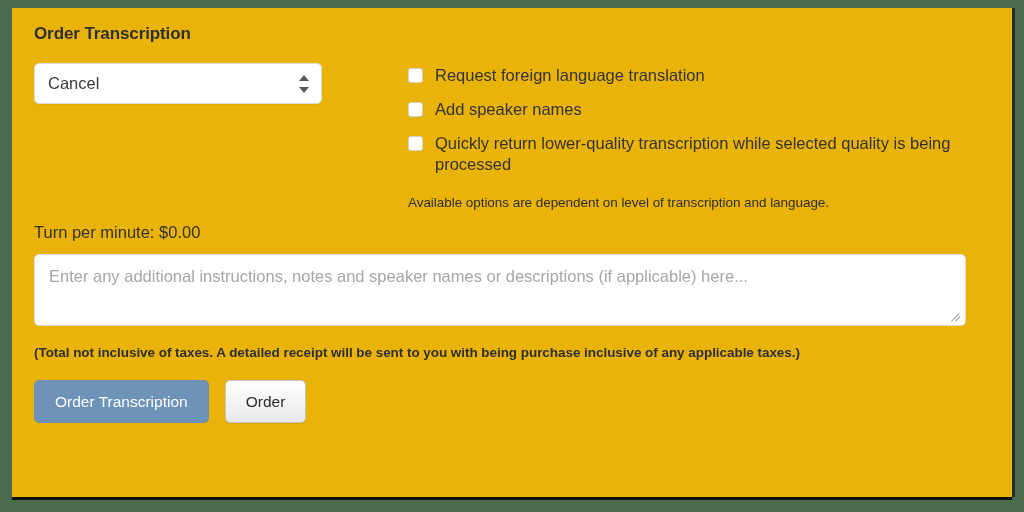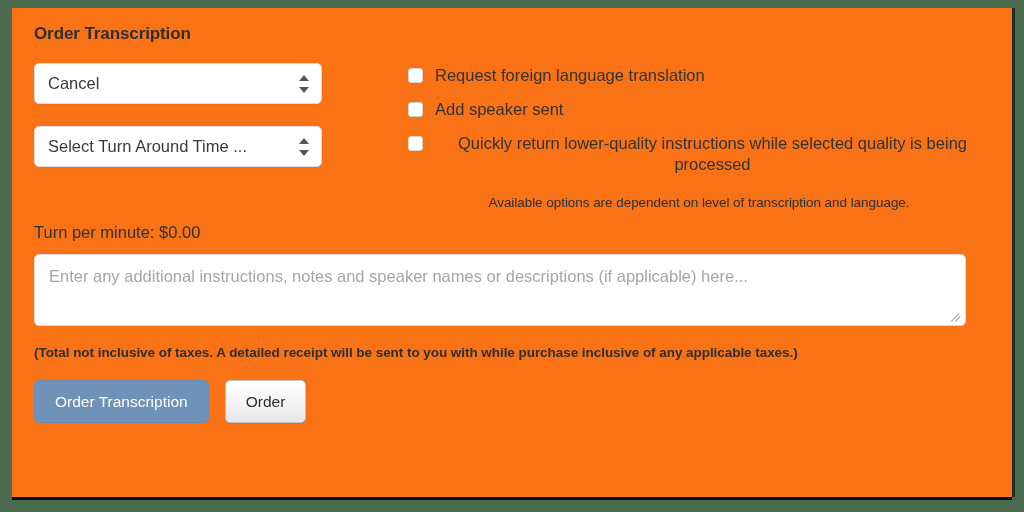--- a/index.html
+++ b/index.html
@@ -13,21 +13,21 @@
     background: #4a6b4d;
     font-family: "Liberation Sans", sans-serif;
     overflow: hidden;
   }
   .panel {
     position: absolute;
     left: 12px;
     top: 8px;
     width: 1000px;
     height: 489px;
-    background: #f97316;
+    background: #eab308;
     box-shadow: 0 3px 0 0 rgba(0,0,0,0.85), 3px 0 0 0 rgba(0,0,0,0.55);
     box-sizing: border-box;
     overflow: hidden;
   }
   .panel-inner {
     padding: 16px 22px 0 22px;
   }
   .page-title {
     font-size: 17px;
     font-weight: bold;
@@ -40,21 +40,20 @@
     align-items: flex-start;
   }
   .col-left {
     width: 310px;
     flex: 0 0 310px;
   }
   .col-right {
     flex: 1 1 auto;
     padding-left: 64px;
     padding-top: 2px;
-    text-align: center;
   }
   
   .select-wrap {
     position: relative;
     width: 288px;
     height: 41px;
     margin-bottom: 22px;
     background: #ffffff;
     border: 1px solid #dcdcdc;
     border-radius: 5px;
@@ -229,64 +228,57 @@
 
         <div class="select-wrap">
           <div class="select-text">Cancel</div>
           <div class="select-arrows">
             <span class="up"></span>
               <span class="down"></span>
           </div>
         </div>
 
 
-        <div class="select-wrap">
-          <div class="select-text">Select Turn Around Time ...</div>
-          <div class="select-arrows">
-            <span class="up"></span>
-              <span class="down"></span>
-          </div>
-        </div>
 
       </div>
 
       <div class="col-right">
 
         <div class="check-row">
           <div class="checkbox"></div>
           <div class="check-label">Request foreign language translation</div>
         </div>
 
         <div class="check-row">
           <div class="checkbox"></div>
-          <div class="check-label">Add speaker sent</div>
+          <div class="check-label">Add speaker names</div>
         </div>
 
         <div class="check-row">
           <div class="checkbox"></div>
-          <div class="check-label">Quickly return lower-quality instructions while selected quality is being processed</div>
+          <div class="check-label">Quickly return lower-quality transcription while selected quality is being processed</div>
         </div>
 
         <div class="note-bold">Available options are dependent on level of transcription and language.</div>
 
       </div>
     </div>
 
     <div class="cost-line">Turn per minute: $0.00</div>
 
     <div class="textarea-box">
       <div class="textarea-placeholder">Enter any additional instructions, notes and speaker names or descriptions (if applicable) here...</div>
       <div class="resize-grip">
           <i></i>
           <i></i>
         </div>
     </div>
 
 
-    <div class="tax-note">(Total not inclusive of taxes. A detailed receipt will be sent to you with while purchase inclusive of any applicable taxes.)</div>
+    <div class="tax-note">(Total not inclusive of taxes. A detailed receipt will be sent to you with being purchase inclusive of any applicable taxes.)</div>
 
     <div class="button-row">
       <div class="btn btn-primary">Order Transcription</div>
       <div class="btn btn-default">Order</div>
     </div>
 
   </div>
 </div>
 
 </body></html>

